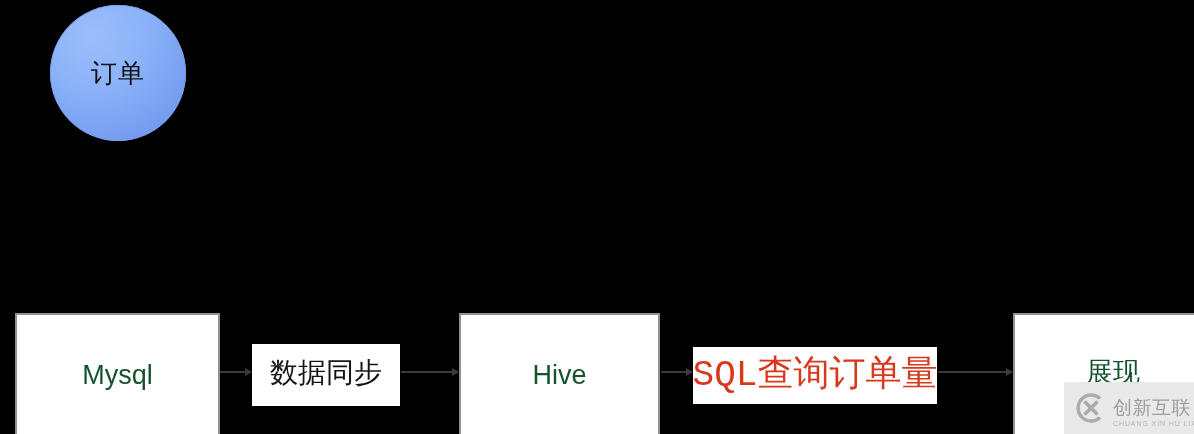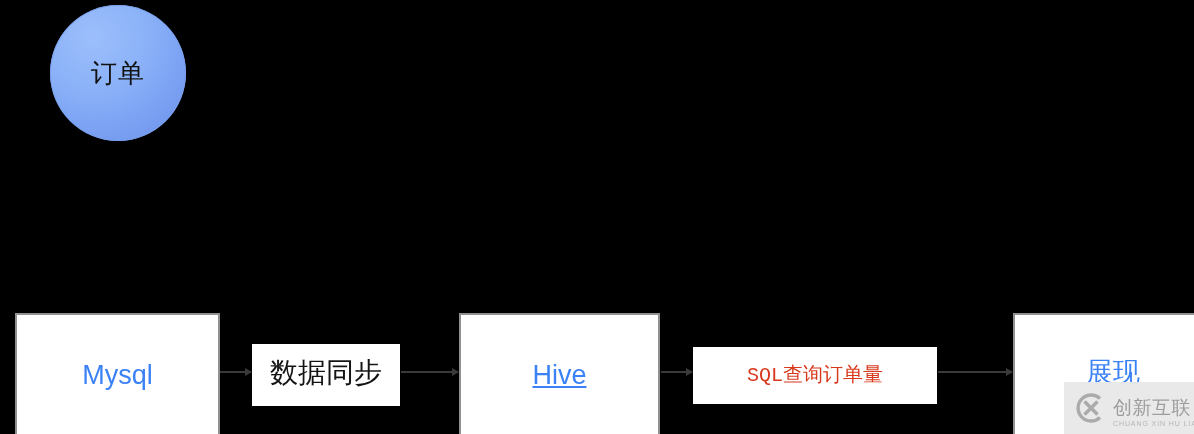--- a/index.html
+++ b/index.html
@@ -50,40 +50,40 @@
     position: absolute;
     background: #FFFFFF;
     border: 2px solid #919191;
     box-sizing: border-box;
     display: flex;
     align-items: center;
     justify-content: center;
   }
   .node-box .label {
     font-size: 27px;
-    color: #3b82f6;
+    color: #14532d;
     line-height: 1;
     white-space: nowrap;
   }
 
   #box-mysql {
     left: -2px;
     top: 313px;
     width: 205px;
     height: 123px;
   }
   #box-mysql .label { position: relative; top: 1px; }
 
   #box-hive {
     left: 442px;
     top: 313px;
     width: 201px;
     height: 123px;
   }
-  #box-hive .label { position: relative; top: 1px; text-decoration: underline; }
+  #box-hive .label { position: relative; top: 1px; }
 
   #box-show {
     left: 996px;
     top: 313px;
     width: 200px;
     height: 123px;
   }
   #box-show .label { position: relative; top: -2px; text-align: right; }
 
   
@@ -112,21 +112,21 @@
     color: #141414;
   }
 
   #label-sql {
     left: 676px;
     top: 347px;
     width: 244px;
     height: 57px;
   }
   #label-sql .label {
-    font-size: 20px;
+    font-size: 36px;
     color: #D8391D;
   }
 
   
   .connector {
     position: absolute;
     height: 2px;
     background: #3a3a3a;
     top: 371px;
   }

